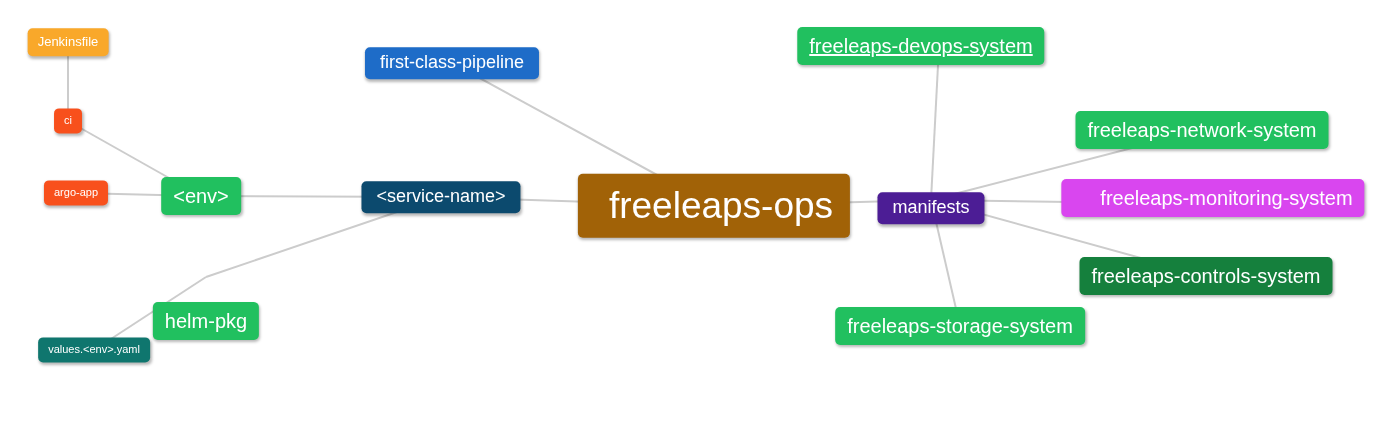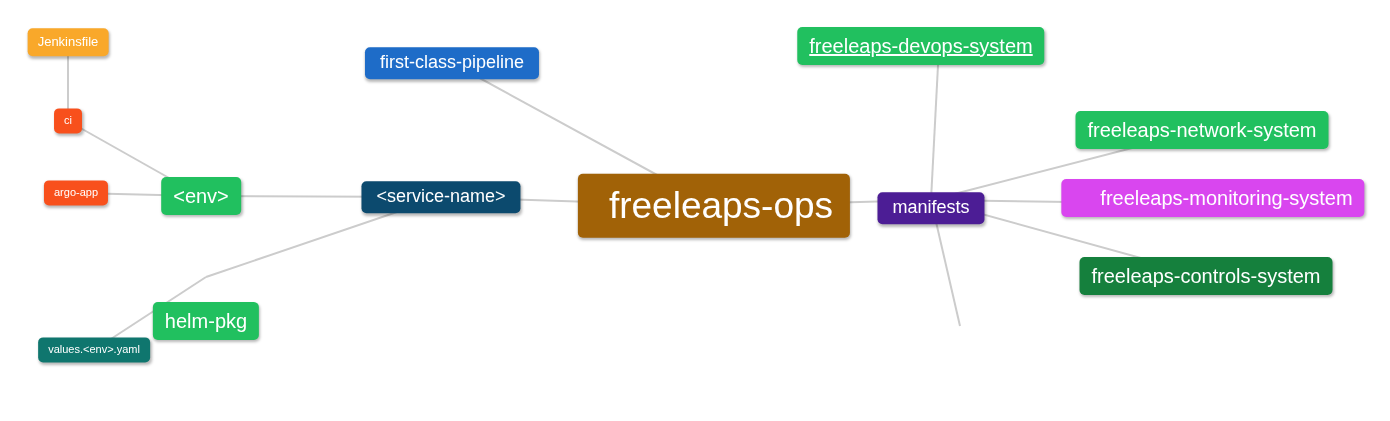--- a/index.html
+++ b/index.html
@@ -62,17 +62,18 @@
 <div class="node lvl1" style="left: 714px; top: 206px; background: #a16207; color: rgb(255, 255, 255); padding-left: 31px;">freeleaps-ops</div>
     <div class="node lvl2" style="left: 452px; top: 63px; background: rgb(30, 108, 200); color: rgb(255, 255, 255);">first-class-pipeline</div>
     <div class="node lvl2" style="left: 441px; top: 197px; background: #0c4a6e; color: rgb(255, 255, 255);">&lt;service-name&gt;</div>
     <div class="node lvl2" style="left: 931px; top: 208px; background: #4c1d95; color: rgb(255, 255, 255);">manifests</div>
     <div class="node lvl3" style="left: 201px; top: 196px; background: rgb(33, 192, 95); color: rgb(255, 255, 255);">&lt;env&gt;</div>
     <div class="node lvl3" style="left: 206px; top: 277px; background: rgb(33, 192, 95); color: rgb(255, 255, 255); margin-top: 44px;">helm-pkg</div>
     <div class="node lvl3" style="left: 921px; top: 46px; background: rgb(33, 192, 95); color: rgb(255, 255, 255); text-decoration: underline;">freeleaps-devops-system</div>
     <div class="node lvl3" style="left: 1202px; top: 130px; background: rgb(33, 192, 95); color: rgb(255, 255, 255);">freeleaps-network-system</div>
     <div class="node lvl3" style="left: 1213px; top: 198px; background: #d946ef; color: rgb(255, 255, 255); padding-left: 39px;">freeleaps-monitoring-system</div>
     <div class="node lvl3" style="left: 1206px; top: 276px; background: #15803d; color: rgb(255, 255, 255);">freeleaps-controls-system</div>
+    <div class="node lvl3" style="left: 960px; top: 326px; background: rgb(33, 192, 95); color: rgb(255, 255, 255);">freeleaps-storage-system</div>
     <div class="node lvl4" style="left: 68px; top: 121px; background: rgb(248, 80, 28); color: rgb(255, 255, 255);">ci</div>
     <div class="node lvl4" style="left: 76px; top: 193px; background: rgb(248, 80, 28); color: rgb(255, 255, 255);">argo-app</div>
     <div class="node lvl4" style="left: 94px; top: 350px; background: #0f766e; color: rgb(255, 255, 255);">values.&lt;env&gt;.yaml</div>
     <div class="node lvl5" style="left: 68px; top: 42px; background: rgb(249, 168, 42); color: rgb(255, 255, 255); text-align: center;">Jenkinsfile</div>
   </div>
 
 </body></html>

